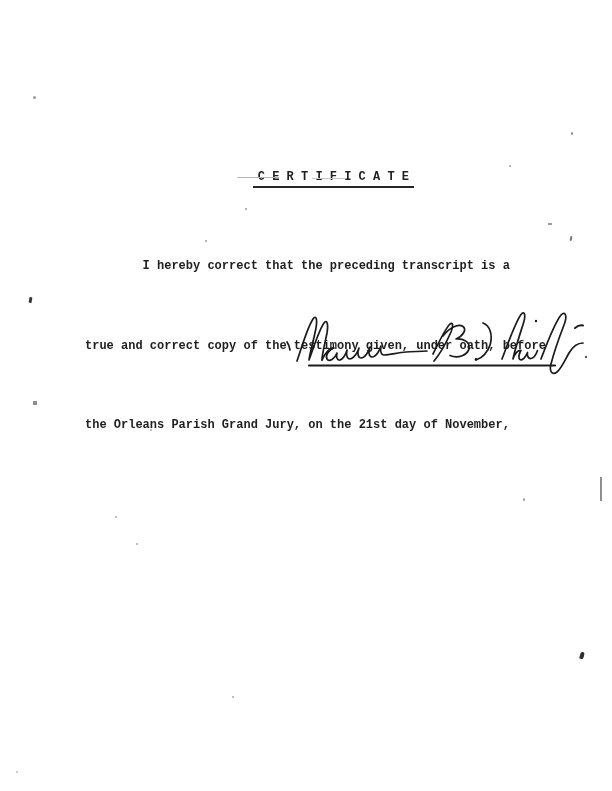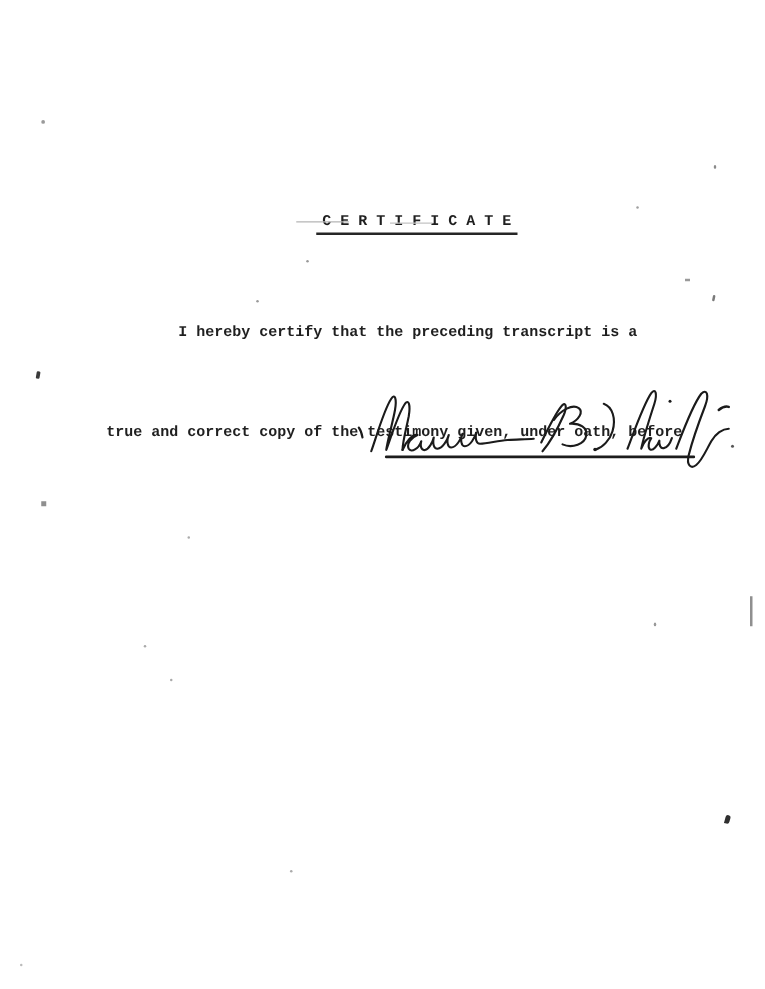--- a/index.html
+++ b/index.html
@@ -43,22 +43,23 @@
 <div class="page">
 
   <div class="title-row">
     <span class="title-text">C E R T I F I C A T E</span>
   </div>
 
   <div class="dbl-strike" style="left:237px;top:177px;width:42px;"></div>
   <div class="dbl-strike" style="left:312px;top:178px;width:34px;background:#c4c4c4;"></div>
 
   <div class="body-text">
-    <div class="body-line">        I hereby certify that the preceding transcript is a</div>
+    <div class="body-line">        I hereby correct that the preceding transcript is a</div>
     <div class="body-line">true and correct copy of the testimony given, under oath, before</div>
+    <div class="body-line">the Orleans Parish Grand Jury, on the 21st day of November,</div>
   </div>
 
   <div class="signature-wrap">
     <svg viewBox="0 0 316 78" role="img" aria-label="Maureen B. Thiel">
       <g fill="none" stroke="#1b1b1b" stroke-width="1.7" stroke-linecap="round" stroke-linejoin="round">
 
         <path d="M 7,40 c 1.5,2 2.5,5 3,8"></path>
 
         <path d="M 17,59 C 21,48 27,26 33,17 C 36,12.5 37.5,17 36,26 C 34,37 30,50 29,58 C 33,47 39,28 44,21 C 47,17 48.5,22 47,31 C 45,41 42,52 42,58"></path>
 

